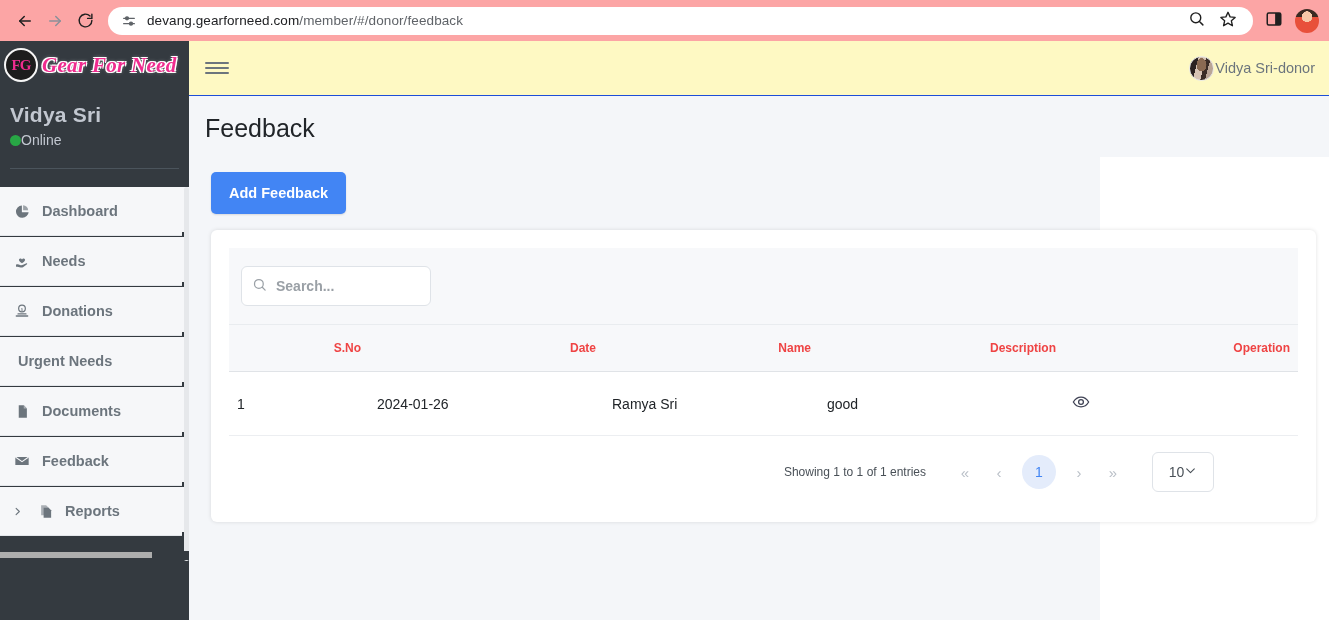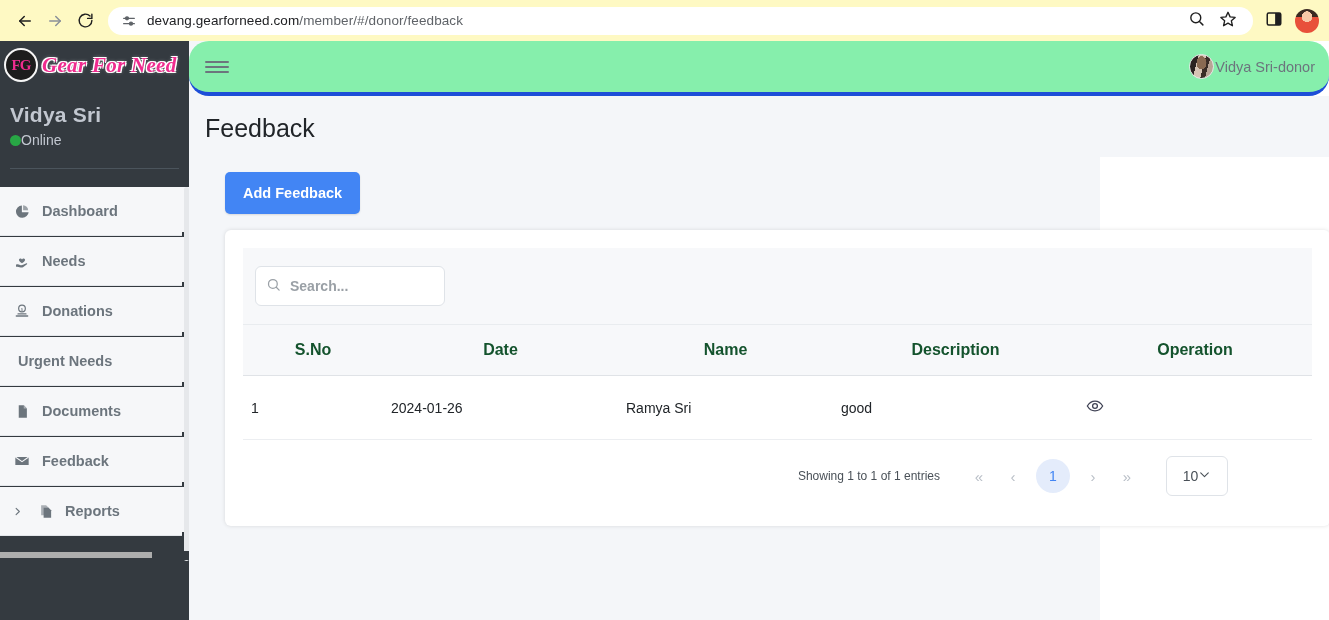--- a/index.html
+++ b/index.html
@@ -5,21 +5,21 @@
   * { box-sizing: border-box; margin: 0; padding: 0; }
   html, body {
     width: 1329px; height: 620px;
     font-family: "Liberation Sans", sans-serif;
     overflow: hidden; background: #ffffff;
   }
 
   
   .browser-bar {
     position: absolute; top: 0; left: 0; width: 1329px; height: 41px;
-    background: #fef9c3; display: flex; align-items: center; padding: 0 10px;
+    background: #fca5a5; display: flex; align-items: center; padding: 0 10px;
   }
   .nav-btn {
     width: 30px; height: 30px; display: flex; align-items: center; justify-content: center;
     border-radius: 50%; flex: none;
   }
   .nav-btn svg { display: block; }
   .omnibox {
     flex: 1; height: 28px; background: #ffffff; border-radius: 14px;
     display: flex; align-items: center; margin: 0 6px 0 8px; padding: 0 10px;
     min-width: 0;
@@ -91,39 +91,39 @@
     background: #e6e8eb; border-radius: 3px;
   }
   .h-scroll-track {
     position: absolute; left: 0; bottom: 60px; width: 189px; height: 9px; background: #343a40;
   }
   .h-scroll-thumb { position: absolute; left: 0; bottom: 62px; width: 152px; height: 6px; background: #adadad; }
 
   
   .main { position: absolute; left: 189px; top: 0; width: 1140px; height: 579px; }
   .topbar {
-    height: 55px; background: #86efac; display: flex; align-items: center;
-    padding: 0 14px 0 16px; border-bottom: 4px solid #1d4ed8; border-radius: 20px;
+    height: 55px; background: #fef9c3; display: flex; align-items: center;
+    padding: 0 14px 0 16px; border-bottom: 1px solid #1d4ed8;
   }
   .hamburger { width: 24px; height: 24px; display:flex; flex-direction:column; justify-content:center; gap:3px; }
   .hamburger i { display:block; height: 2px; background: #6c757d; border-radius:1px; }
   .topbar-user { margin-left: auto; display:flex; align-items:center; gap:1px; }
   .avatar-user {
     width: 25px; height: 25px; border-radius: 50%; flex:none; overflow:hidden;
     background:
       radial-gradient(ellipse at 50% 34%, #8a6a52 0 30%, rgba(0,0,0,0) 31%),
       linear-gradient(105deg, #2b2220 0 30%, #d6c3b4 30% 56%, #3a2c26 56% 72%, #b9a596 72% 100%);
     border: 1px solid #e8e8e8;
   }
   .topbar-user .uname { font-size: 14.5px; color: #6c757d; }
 
   .content-head { padding: 18px 0 14px 16px; background: #f4f6f9; }
   .page-title { font-size: 25px; color: #212529; font-weight: normal; }
 
-  .content-body { padding: 0 14px 0 28px; }
+  .content-body { padding: 0 14px 0 14px; }
   .btn-add {
     display: inline-block; background: #4285f4; color: #fff; border: none;
     font-size: 14.5px; font-weight: bold; padding: 13px 18px; border-radius: 5px;
     margin: 15px 0 16px 8px; cursor: pointer; box-shadow: 0 1px 2px rgba(0,0,0,.12);
   }
   .card {
     background: #fff; border-radius: 6px; box-shadow: 0 0 4px rgba(0,0,0,.12);
     margin-left: 8px; width: 1105px; padding: 18px;
   }
   .toolbar-row {
@@ -134,21 +134,21 @@
     background: #fff; display: flex; align-items: center; padding: 0 10px; gap: 9px;
   }
   .search-wrap input {
     border: none; outline: none; font-size: 14px; color: #495057; width: 100%;
     font-family: "Liberation Sans", sans-serif; background: transparent; font-weight: bold;
   }
   .search-wrap input::placeholder { color: #9aa0a6; }
 
   table { width: 100%; border-collapse: collapse; }
   thead th {
-    text-align: center; font-size: 16px; font-weight: bold; color: #14532d;
+    text-align: right; font-size: 12px; font-weight: bold; color: #ef4444;
     padding: 16px 8px; background: #f7f8fa; border-bottom: 1px solid #e0e3e7;
   }
   tbody td {
     font-size: 14px; color: #212529; padding: 21px 8px; border-bottom: 1px solid #eceef1;
   }
   .col-sno { width: 140px; }
   .col-date { width: 235px; }
   .col-name { width: 215px; }
   .col-desc { width: 245px; }
   .eye-btn { background:none; border:none; cursor:pointer; padding:0; color:#3f4254; display:block; }

